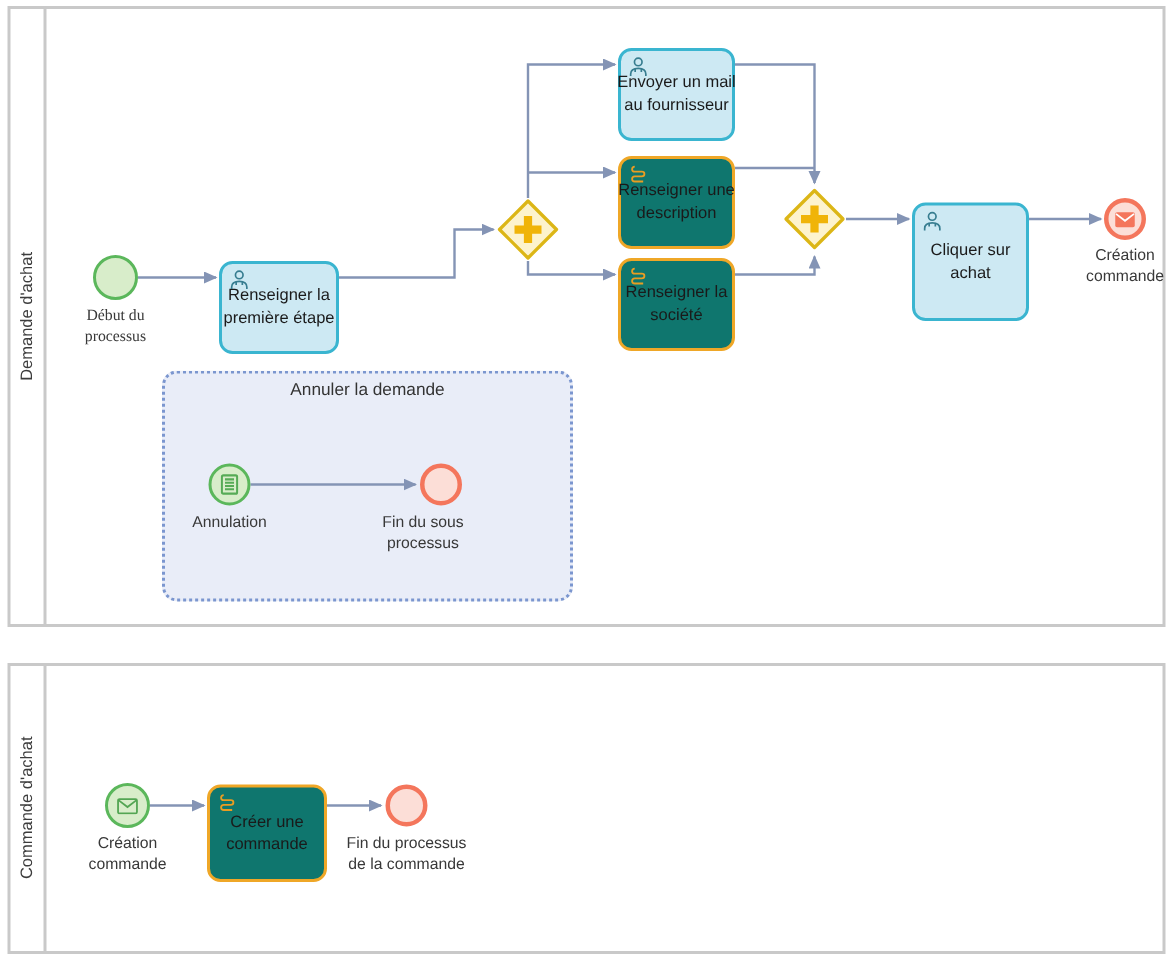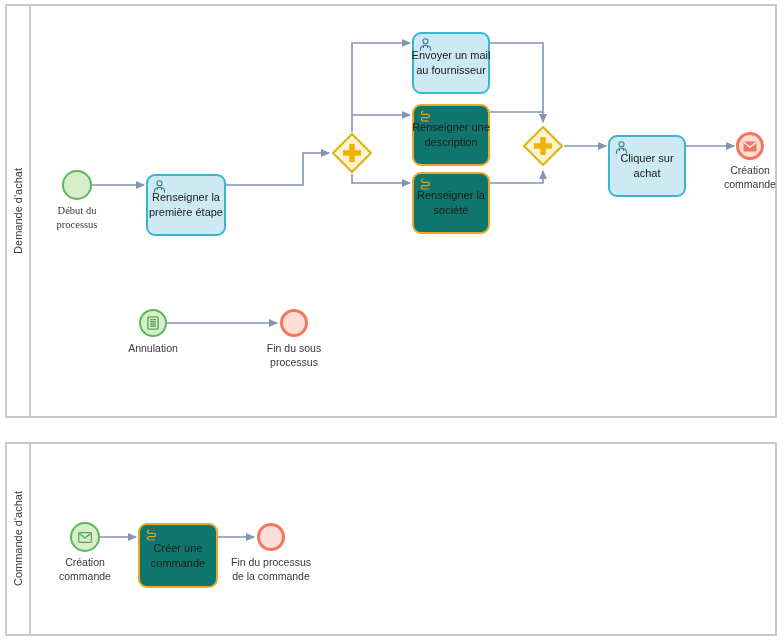--- a/index.html
+++ b/index.html
@@ -59,20 +59,23 @@
       <span>Demande d'achat</span>
     </div>
   </div>
 
   <div class="pool" style="left:5px; top:442px; width:772px; height:194px;">
     <div class="pool-lane">
       <span>Commande d'achat</span>
     </div>
   </div>
 
+  <div class="subprocess" style="left:108px; top:247px; width:274px; height:154px;">
+    <div class="subprocess-title">Annuler la demande</div>
+  </div>
 
   <svg class="edges" width="784" height="641">
     <defs>
       <marker id="arr" markerWidth="10" markerHeight="9" refX="8" refY="4" orient="auto" markerUnits="userSpaceOnUse">
         <path d="M0,0 L9,4 L0,8 Z" fill="#8494b5"></path>
       </marker>
     </defs>
     <g fill="none" stroke="#8494b5" stroke-width="1.6">
       <path d="M92,185 L144,185" marker-end="url(#arr)"></path>
       <path d="M226,185 L303,185 L303,153 L329,153" marker-end="url(#arr)"></path>
@@ -145,21 +148,21 @@
 société</span>
   </div>
 
   <div class="gateway" style="left:522px; top:125px;">
     <svg width="42" height="42" viewBox="0 0 42 42">
       <polygon points="21,2 40,21 21,40 2,21" fill="#fdf3cd" stroke="#dcb616" stroke-width="2.2" stroke-linejoin="round"></polygon>
       <path d="M21,12 L21,30 M12,21 L30,21" stroke="#f0b408" stroke-width="5.5"></path>
     </svg>
   </div>
 
-  <div class="task blue" style="left:608px; top:115px; width:78px; height:62px;">
+  <div class="task blue" style="left:608px; top:115px; width:78px; height:79px;">
     <span class="task-icon">
       <svg width="15" height="15" viewBox="0 0 16 16" fill="none" stroke="#377d90" stroke-width="1.2">
         <circle cx="8" cy="4.6" r="2.7"></circle>
         <path d="M2.6,14.6 v-1.4 c0,-3.1 2.6,-4.1 5.4,-4.1 s5.4,1 5.4,4.1 v1.4"></path>
         <path d="M5.8,9.6 v2.2 M10.2,9.6 v2.2"></path>
       </svg>
     </span>
     <span class="lbl">Cliquer sur
 achat</span>
   </div>
@@ -179,21 +182,21 @@
     <span style="display:flex;">
       <svg width="12" height="14" viewBox="0 0 12 14" fill="none" stroke="#56ab56">
         <rect x="0.9" y="0.9" width="10.2" height="12.2" rx="1" stroke-width="1.4"></rect>
         <path d="M3,3.6 H9 M3,5.8 H9 M3,8 H9 M3,10.2 H9" stroke-width="1.4"></path>
       </svg>
     </span>
   </div>
   <div class="node-label" style="left:103px; top:342px; width:100px;">Annulation</div>
 
   <div class="event end" style="left:280px; top:309px; width:28px; height:28px;"></div>
-  <div class="node-label" style="left:244px; top:342px; width:100px;">Fin du sous
+  <div class="node-label" style="left:232px; top:342px; width:100px;">Fin du sous
 processus</div>
 
   <div class="event start" style="left:70px; top:522px; width:30px; height:30px;">
     <span style="display:flex;">
       <svg width="14" height="11" viewBox="0 0 14 11" fill="none" stroke="#53a553" stroke-width="1.2">
         <rect x="0.7" y="0.7" width="12.6" height="9.6" rx="1"></rect>
         <path d="M1.2,1.6 L7,6 L12.8,1.6"></path>
       </svg>
     </span>
   </div>

